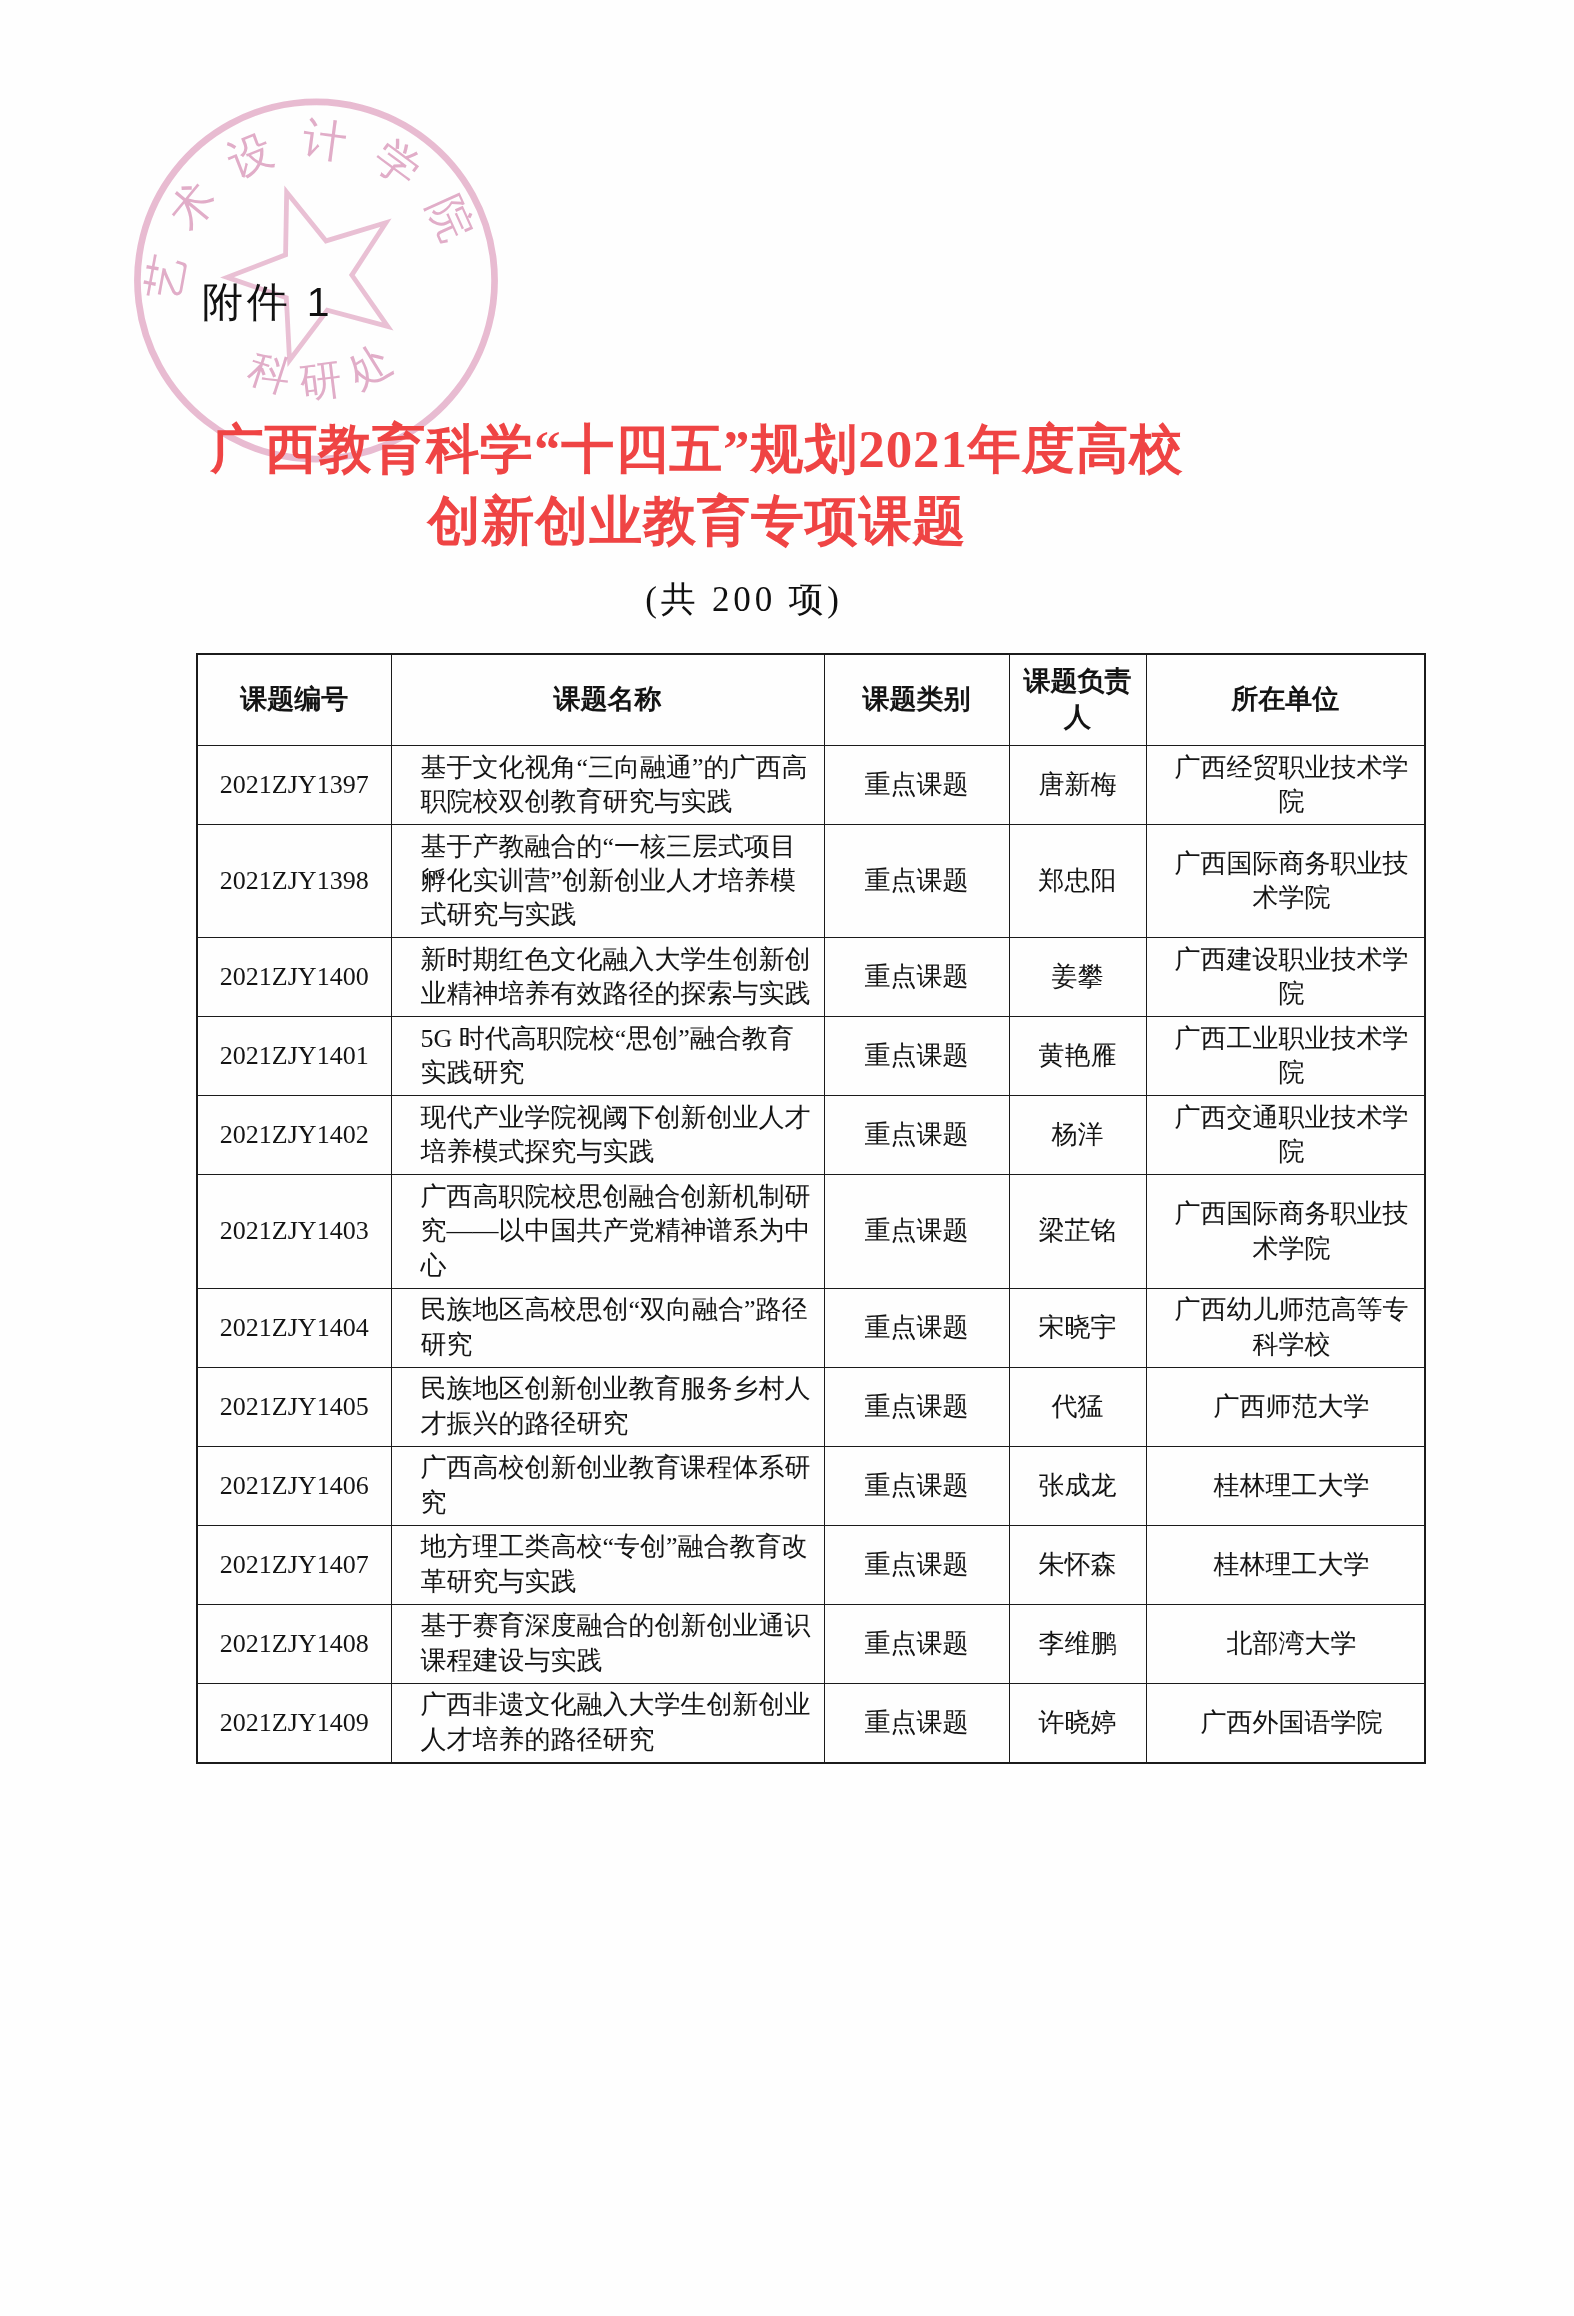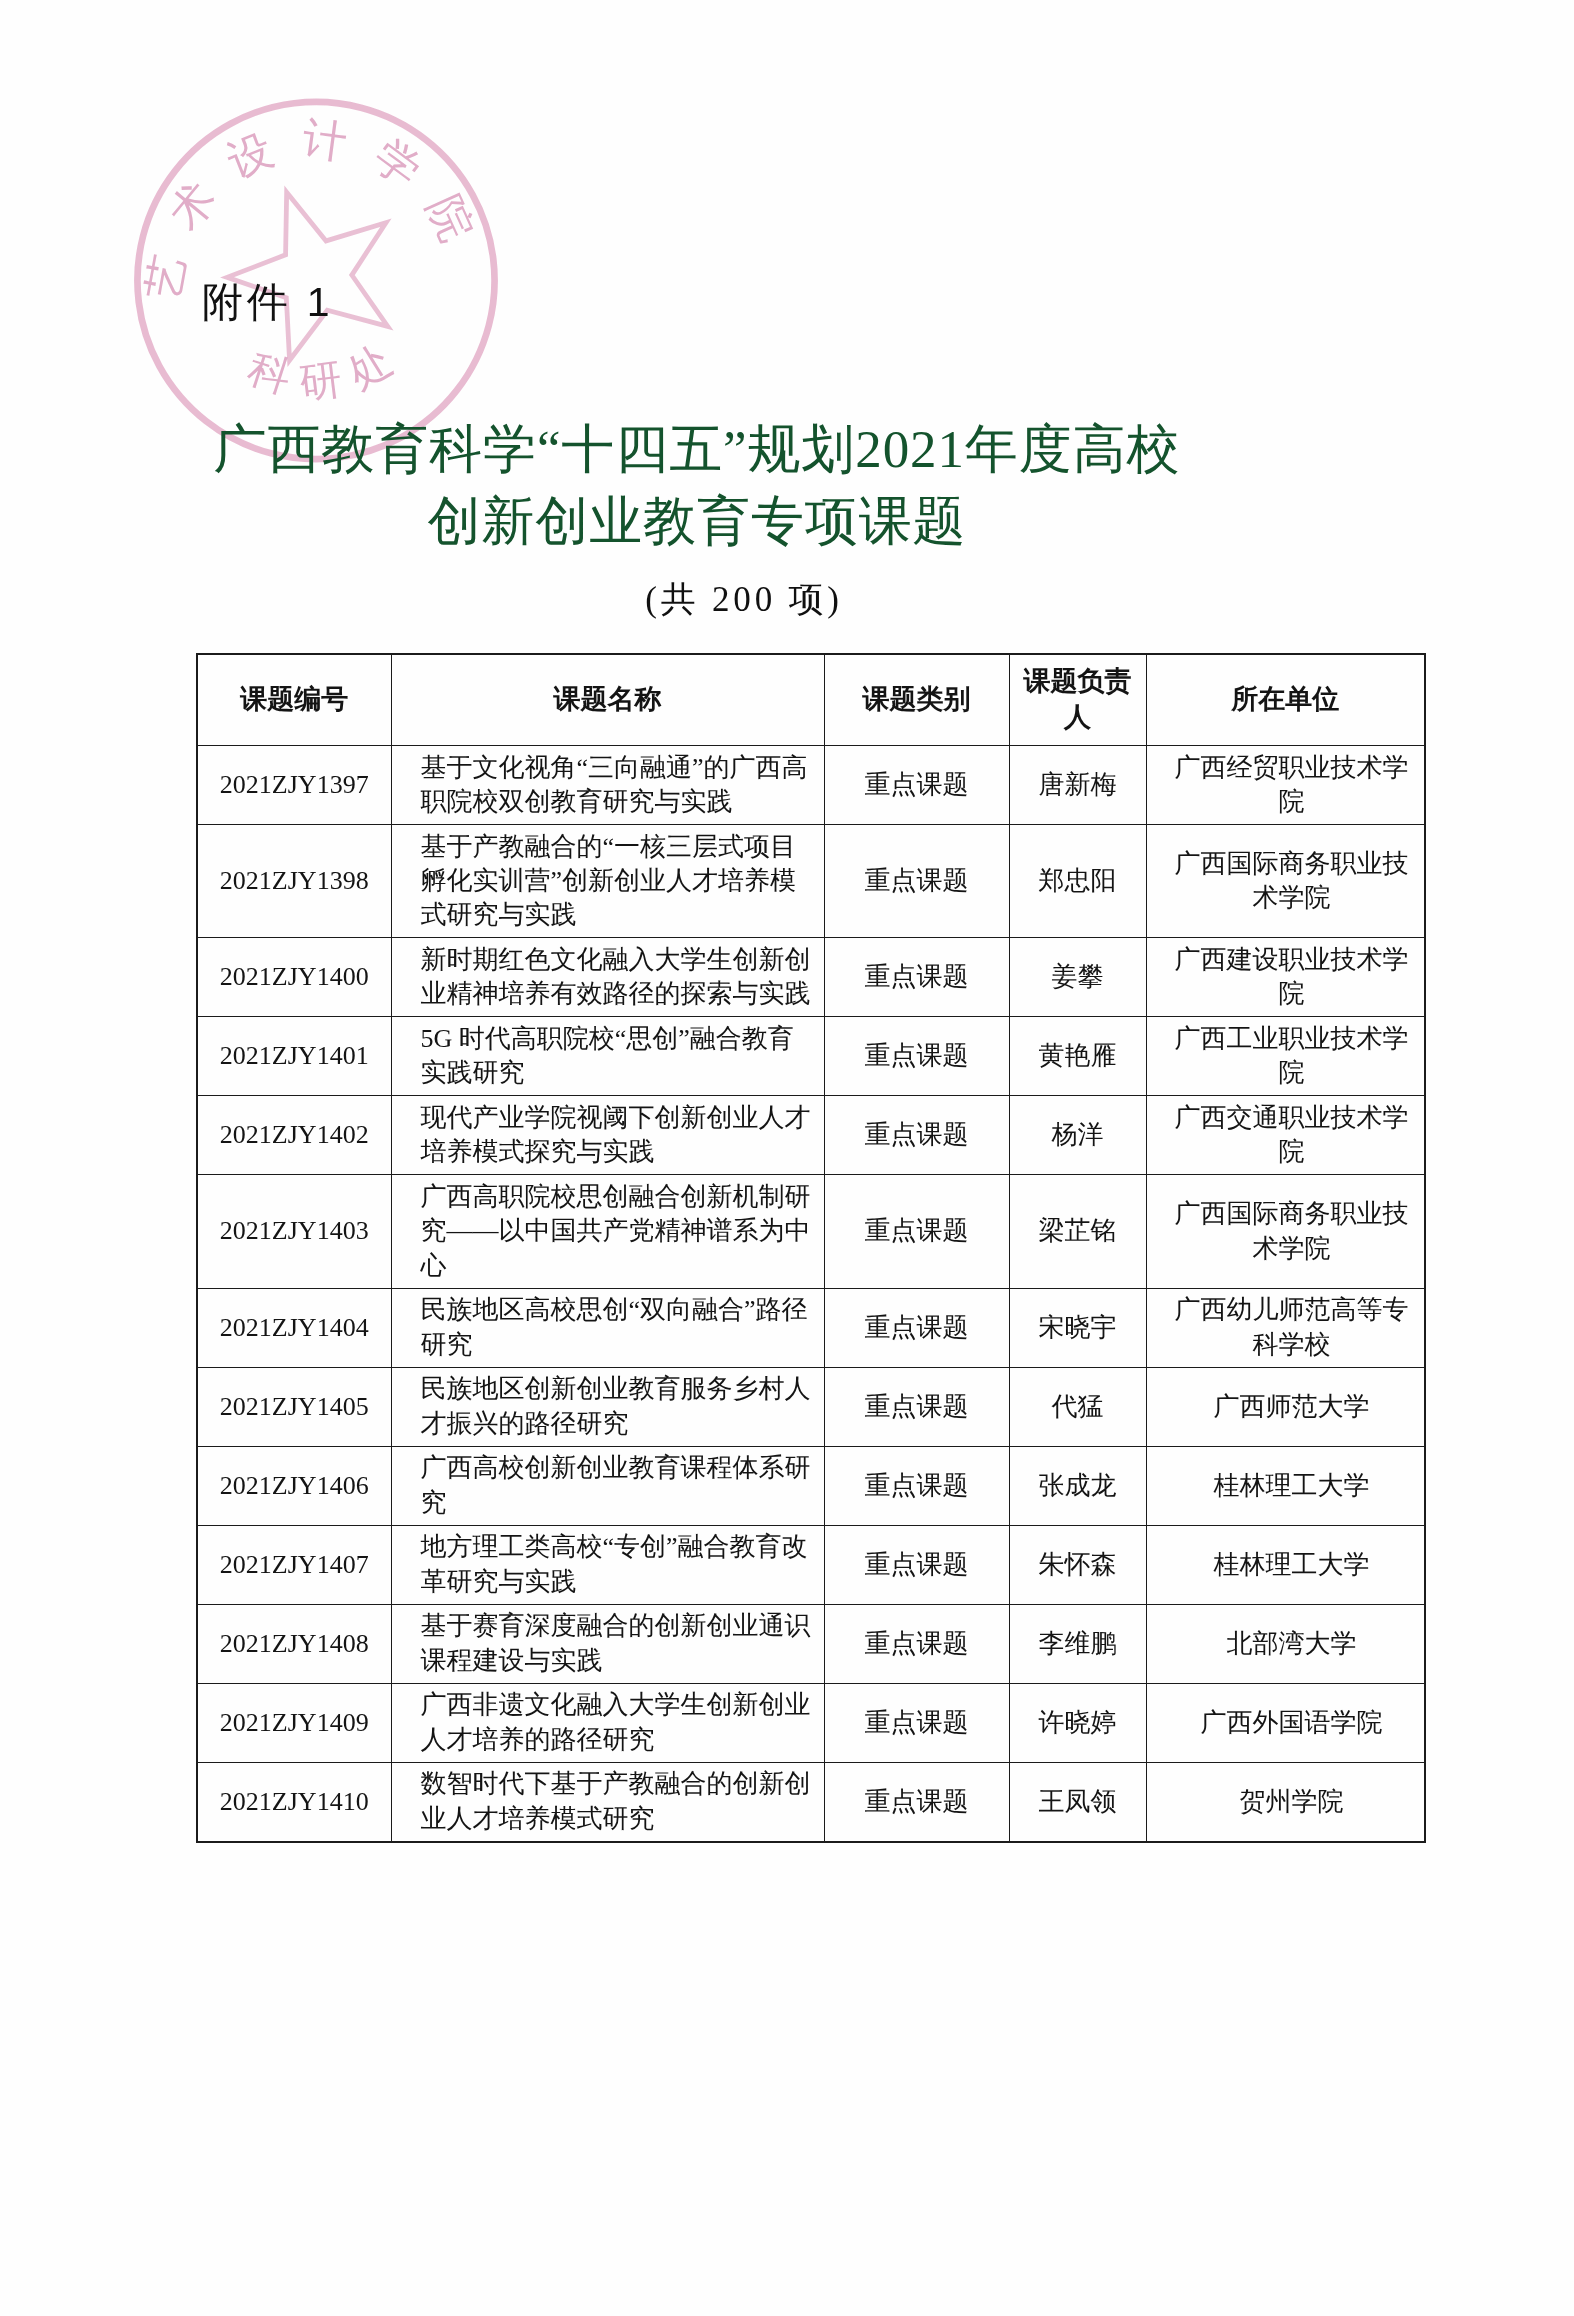--- a/index.html
+++ b/index.html
@@ -25,22 +25,22 @@
     font-family:"Liberation Sans","DejaVu Sans",sans-serif;
     font-weight:normal;font-size:41px;color:#111;
     letter-spacing:3.8px;
   }
   
   .title-wrap{
     position:absolute;left:0;top:414px;width:1394px;
     text-align:center;
   }
   .title-line{
-    font-size:53px;font-weight:normal;line-height:1.35;
-    letter-spacing:0.9px;color:#14532d;
+    font-size:53px;font-weight:bold;line-height:1.35;
+    letter-spacing:0.9px;color:#ef4444;
   }
   .subtitle-wrap{
     position:absolute;left:0;top:576px;width:1488px;
     text-align:center;
   }
   .subtitle{font-size:35px;color:#101010;letter-spacing:3.8px;margin-top:20px;}
   
   .tbl-wrap{position:absolute;left:196px;top:653px;width:1228px;}
   table{
     border-collapse:collapse;table-layout:fixed;width:1228px;
@@ -191,25 +191,18 @@
       <td>李维鹏</td>
       <td class="unit">北部湾大学</td>
     </tr>
           <tr>
       <td>2021ZJY1409</td>
       <td class="name">广西非遗文化融入大学生创新创业人才培养的路径研究</td>
       <td>重点课题</td>
       <td>许晓婷</td>
       <td class="unit">广西外国语学院</td>
     </tr>
-          <tr>
-      <td>2021ZJY1410</td>
-      <td class="name">数智时代下基于产教融合的创新创业人才培养模式研究</td>
-      <td>重点课题</td>
-      <td>王凤领</td>
-      <td class="unit">贺州学院</td>
-    </tr>
         </tbody>
     </table>
   </div>
 
 </div>
 
 
 </body></html>

